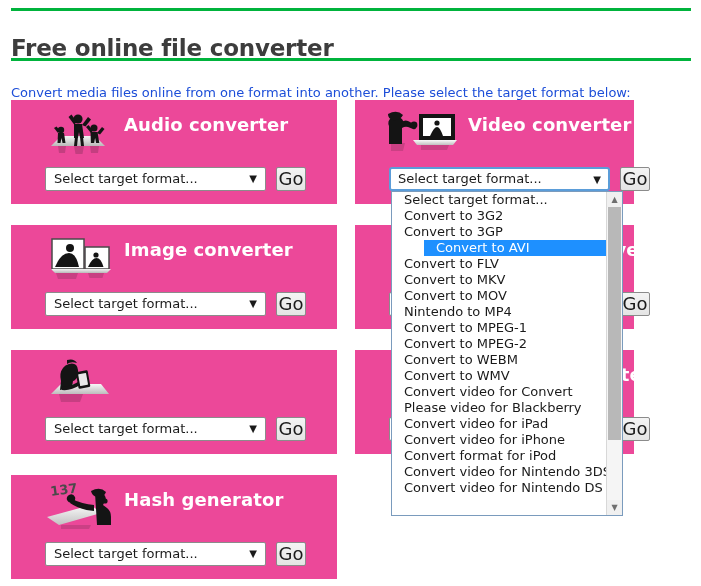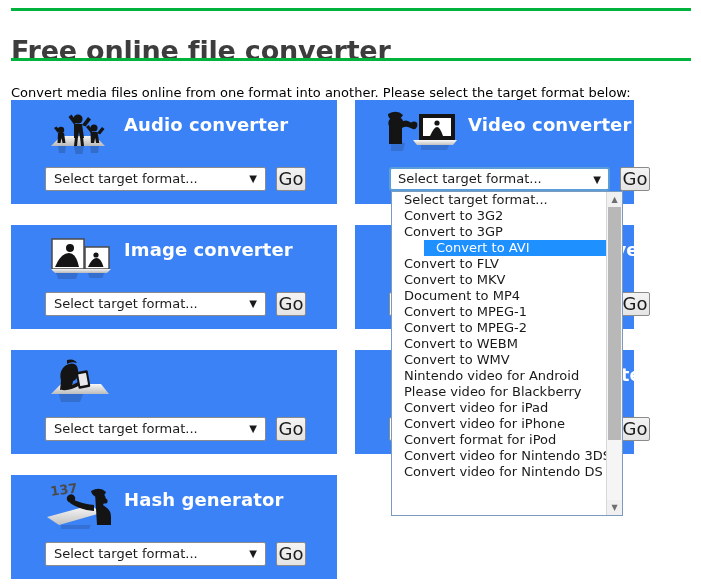--- a/index.html
+++ b/index.html
@@ -31,41 +31,41 @@
     height: 3px;
     background: #00b33c;
   }
   #rule-top  { top: 8px; }
   #rule-bot  { top: 58px; }
 
   #page-title {
     position: absolute;
     left: 11px;
     top: 18px;
-    font-size: 27px;
+    font-size: 23px;
     font-weight: bold;
     letter-spacing: -0.2px;
     color: #3d3d3d;
     line-height: 30px;
     white-space: nowrap;
   }
 
   #intro {
     position: absolute;
     left: 11px;
     top: 72px;
     font-size: 13px;
-    color: #000000;
+    color: #1d4ed8;
     white-space: nowrap;
   }
 
   
   .card {
     position: absolute;
-    background: #3b82f6;
+    background: #ec4899;
     box-sizing: border-box;
   }
   .card-left  { left: 11px;  width: 326px; }
   .card-right { left: 355px; width: 279px; }
 
   .card-head {
     position: relative;
     height: 56px;
   }
   .card-title {
@@ -454,26 +454,27 @@
   </div>
 
   <div id="dropdown">
     <div id="dropdown-list">
         <div class="option">Select target format...</div>
         <div class="option">Convert to 3G2</div>
         <div class="option">Convert to 3GP</div>
         <div class="option selected">Convert to AVI</div>
         <div class="option">Convert to FLV</div>
         <div class="option">Convert to MKV</div>
-        <div class="option">Document to MP4</div>
+        <div class="option">Convert to MOV</div>
+        <div class="option">Nintendo to MP4</div>
         <div class="option">Convert to MPEG-1</div>
         <div class="option">Convert to MPEG-2</div>
         <div class="option">Convert to WEBM</div>
         <div class="option">Convert to WMV</div>
-        <div class="option">Nintendo video for Android</div>
+        <div class="option">Convert video for Convert</div>
         <div class="option">Please video for Blackberry</div>
         <div class="option">Convert video for iPad</div>
         <div class="option">Convert video for iPhone</div>
         <div class="option">Convert format for iPod</div>
         <div class="option">Convert video for Nintendo 3DS</div>
         <div class="option">Convert video for Nintendo DS</div>
       </div>
     <div id="dd-scrollbar">
       <div id="sb-track"></div>
       <div class="sb-arrow" id="sb-up">▲</div>

